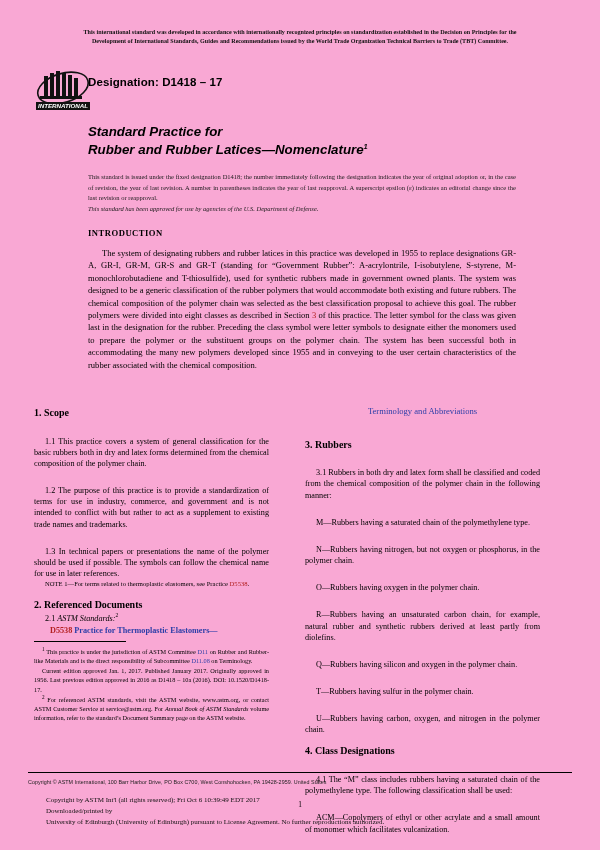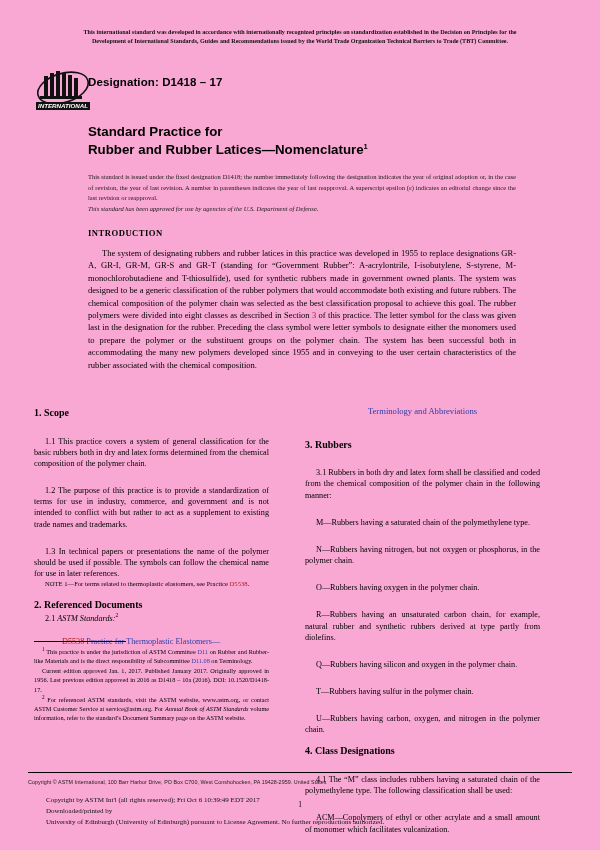--- a/index.html
+++ b/index.html
@@ -63,20 +63,21 @@
   
   .title-block {
     position: absolute;
     left: 88px;
     top: 123px;
     width: 430px;
     font-family: "Liberation Sans", "DejaVu Sans", sans-serif;
     font-size: 13.3px;
     font-weight: bold;
     line-height: 1.36;
+    font-style: italic;
   }
   .title-block sup {
     font-size: 7.5px;
     vertical-align: super;
     line-height: 0;
   }
 
   
   .issuance {
     position: absolute;
@@ -145,23 +146,23 @@
   .para.tight { margin-bottom: 0; }
   .note {
     margin: 0 0 2px 0;
     font-size: 6.6px;
     line-height: 1.45;
     text-align: justify;
     text-indent: 11px;
   }
   .note .smallcaps { font-variant: small-caps; }
   .std-entry {
-    margin: 12px;
-    text-align: justify;
-    font-weight: normal;
+    margin: 0;
+    text-align: justify;
+    font-weight: bold;
     color: #2b3ea8;
     text-indent: 0;
     padding-left: 16px;
   }
   .std-entry .code { color: #b32020; }
   .subhead-italic {
     margin: 0 0 1px 0;
     text-indent: 11px;
     font-style: italic;
   }
@@ -297,21 +298,21 @@
     <p class="std-entry"><span class="code">D5538</span><span> Practice for Thermoplastic Elastomers—</span></p>
   </div>
 
   <div class="col col-right">
     <div class="center-heading">Terminology and Abbreviations</div>
     <div class="sec-heading">3. Rubbers</div>
     <p class="para tight">3.1 Rubbers in both dry and latex form shall be classified and coded from the chemical composition of the polymer chain in the following manner:</p>
     <p class="para tight">M—Rubbers having a saturated chain of the polymethylene type.</p>
     <p class="para tight">N—Rubbers having nitrogen, but not oxygen or phosphorus, in the polymer chain.</p>
     <p class="para tight">O—Rubbers having oxygen in the polymer chain.</p>
-    <p class="para tight">R—Rubbers having an unsaturated carbon chain, for example, natural rubber and synthetic rubbers derived at type partly from diolefins.</p>
+    <p class="para tight">R—Rubbers having an unsaturated carbon chain, for example, natural rubber and synthetic rubbers derived at least partly from diolefins.</p>
     <p class="para tight">Q—Rubbers having silicon and oxygen in the polymer chain.</p>
     <p class="para tight">T—Rubbers having sulfur in the polymer chain.</p>
     <p class="para tight">U—Rubbers having carbon, oxygen, and nitrogen in the polymer chain.</p>
 
     <div class="sec-heading spaced">4. Class Designations</div>
     <p class="para tight">4.1 The “M” class includes rubbers having a saturated chain of the polymethylene type. The following classification shall be used:</p>
     <p class="para tight">ACM—Copolymers of ethyl or other acrylate and a small amount of monomer which facilitates vulcanization.</p>
   </div>
 
   <div class="footnote-rule"></div>

